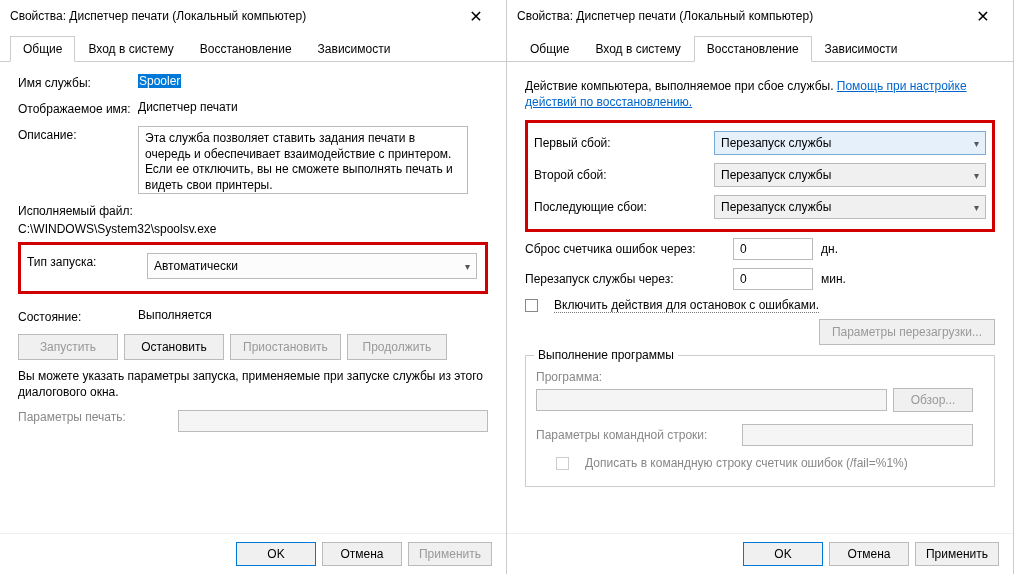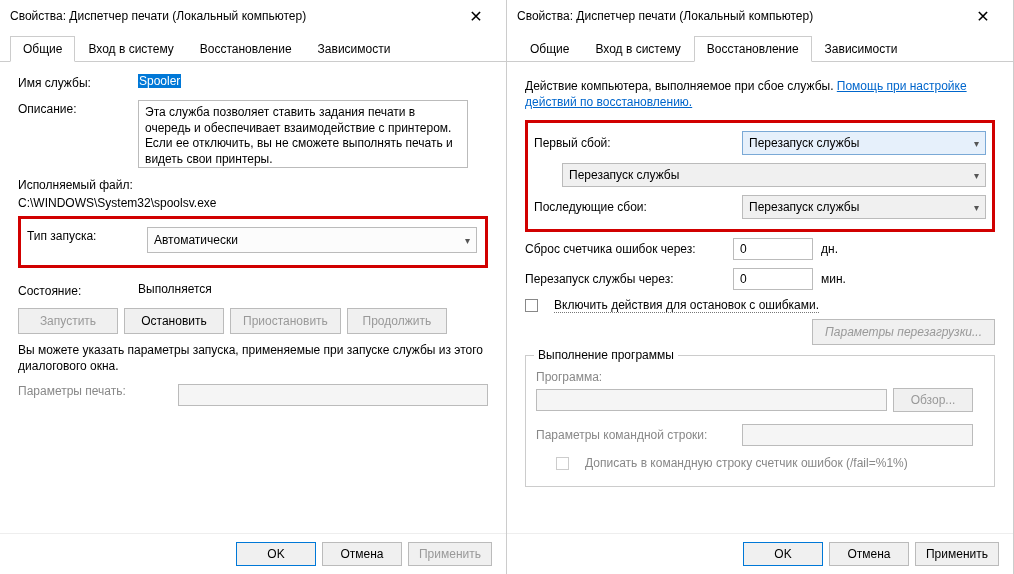--- a/index.html
+++ b/index.html
@@ -178,21 +178,20 @@
     }
     .recovery-select {
       flex: 1;
       height: 24px;
       border: 1px solid #bbb;
       background: #f0f0f0;
       display: flex;
       align-items: center;
       padding: 0 6px;
       justify-content: space-between;
-      margin-left: 28px;
     }
     .recovery-select.highlighted {
       background: #e6f0fb;
       border-color: #7aa9d6;
     }
     .num-input {
       width: 80px;
       height: 22px;
       border: 1px solid #bbb;
       padding: 2px 6px;
@@ -253,20 +252,24 @@
 
   <div class="content">
 
     <div class="row">
       <div class="label-col">Имя службы:</div>
       <div class="value-col">
         <span class="selected-text">Spooler</span>
       </div>
     </div>
 
+    <div class="row">
+      <div class="label-col">Отображаемое имя:</div>
+      <div class="value-col">Диспетчер печати</div>
+    </div>
 
     <div class="row">
       <div class="label-col">Описание:</div>
       <div class="value-col">
         <div class="textarea-box">Эта служба позволяет ставить задания печати в очередь и обеспечивает взаимодействие с принтером. Если ее отключить, вы не сможете выполнять печать и видеть свои принтеры.</div>
       </div>
     </div>
 
     <div class="mtb4">Исполняемый файл:</div>
     <div class="mtb4">C:\WINDOWS\System32\spoolsv.exe</div>
@@ -335,20 +338,21 @@
 
     <div class="highlight-box-red">
       <div class="recovery-row">
         <div class="recovery-label">Первый сбой:</div>
         <div class="recovery-select highlighted">
           <span>Перезапуск службы</span>
           <span class="chevron">▾</span>
         </div>
       </div>
       <div class="recovery-row">
+        <div class="recovery-label">Второй сбой:</div>
         <div class="recovery-select">
           <span>Перезапуск службы</span>
           <span class="chevron">▾</span>
         </div>
       </div>
       <div class="recovery-row" style="margin-bottom:2px;">
         <div class="recovery-label">Последующие сбои:</div>
         <div class="recovery-select">
           <span>Перезапуск службы</span>
           <span class="chevron">▾</span>
@@ -367,21 +371,21 @@
       <input class="num-input" value="0" style="">
       <span>мин.</span>
     </div>
 
     <div class="check-row">
       <div class="check"></div>
       <span class="dotted-underline">Включить действия для остановок с ошибками.</span>
     </div>
 
     <div class="right-align">
-      <div class="btn disabled" style="min-width:170px;font-style:italic;">Параметры перезагрузки...</div>
+      <div class="btn disabled" style="min-width:170px;">Параметры перезагрузки...</div>
     </div>
 
     <div class="group-box">
       <div class="group-title">Выполнение программы</div>
 
       <div class="muted mtb4"><span>Программа:</span></div>
       <div style="display:flex; gap:6px; align-items:center;">
         <input class="text-input disabled" style="flex: 1 1 0%;" disabled="">
         <div class="btn small disabled">Обзор...</div>
       </div>

